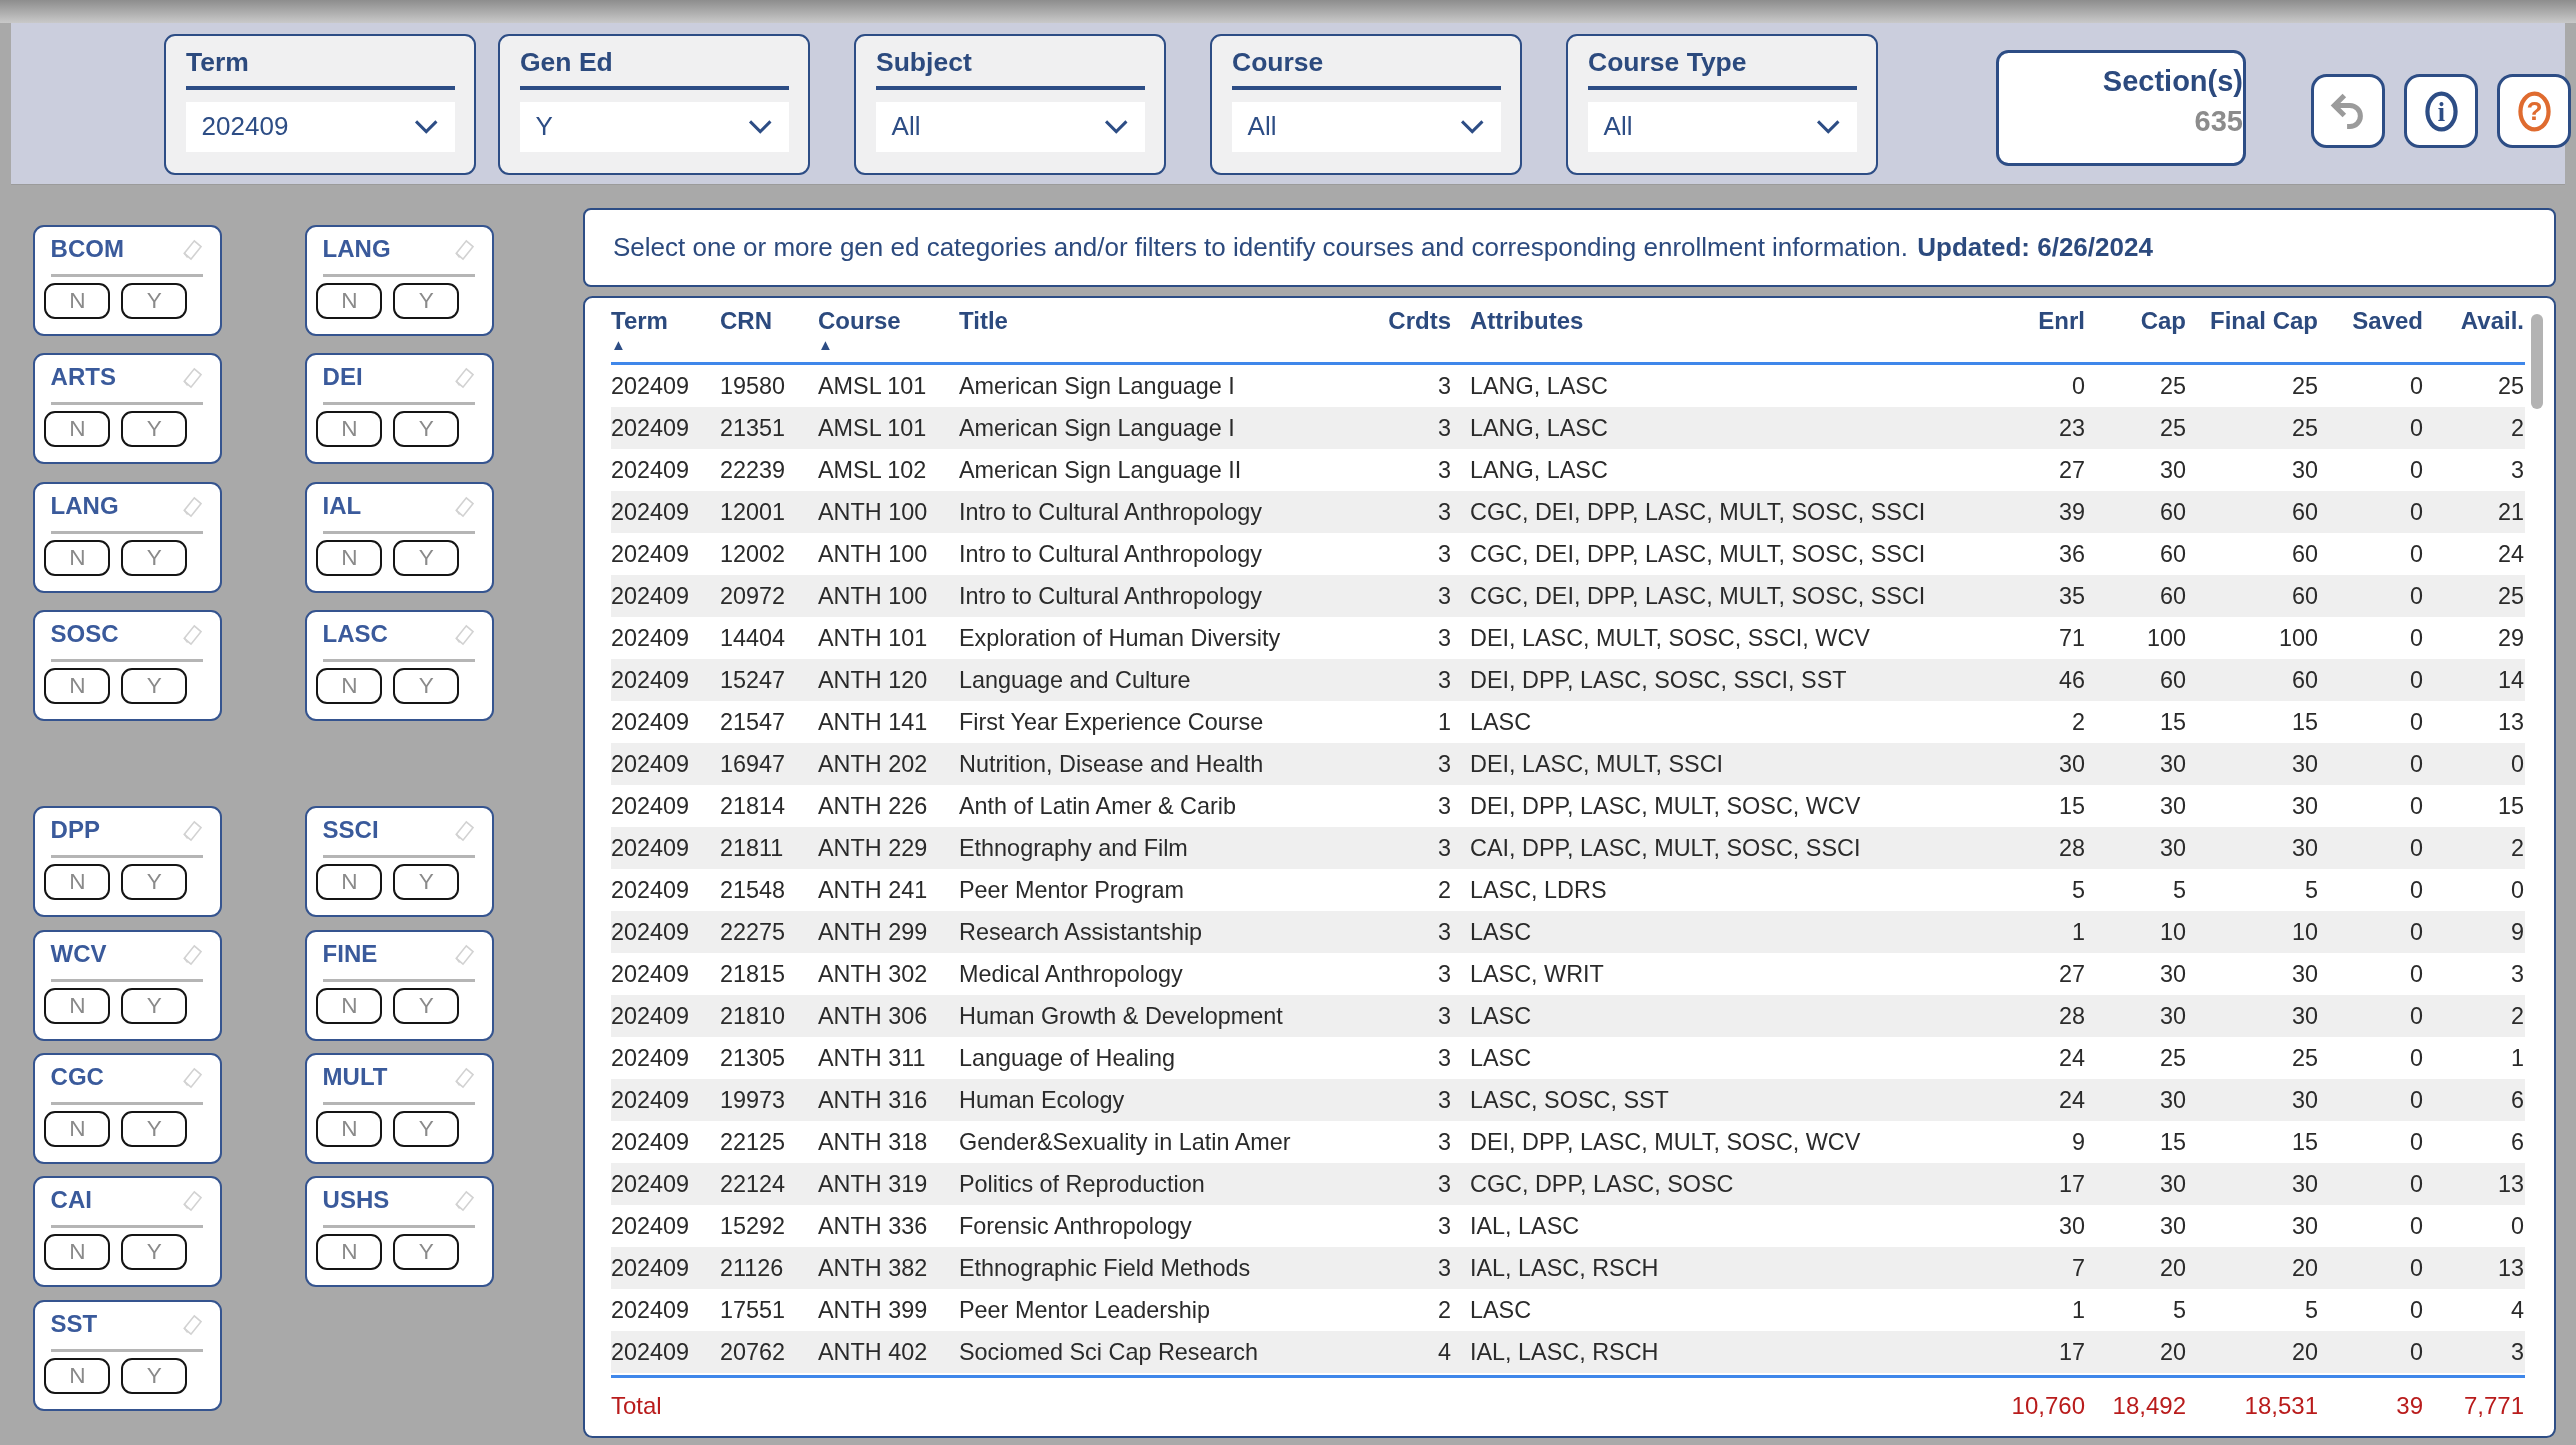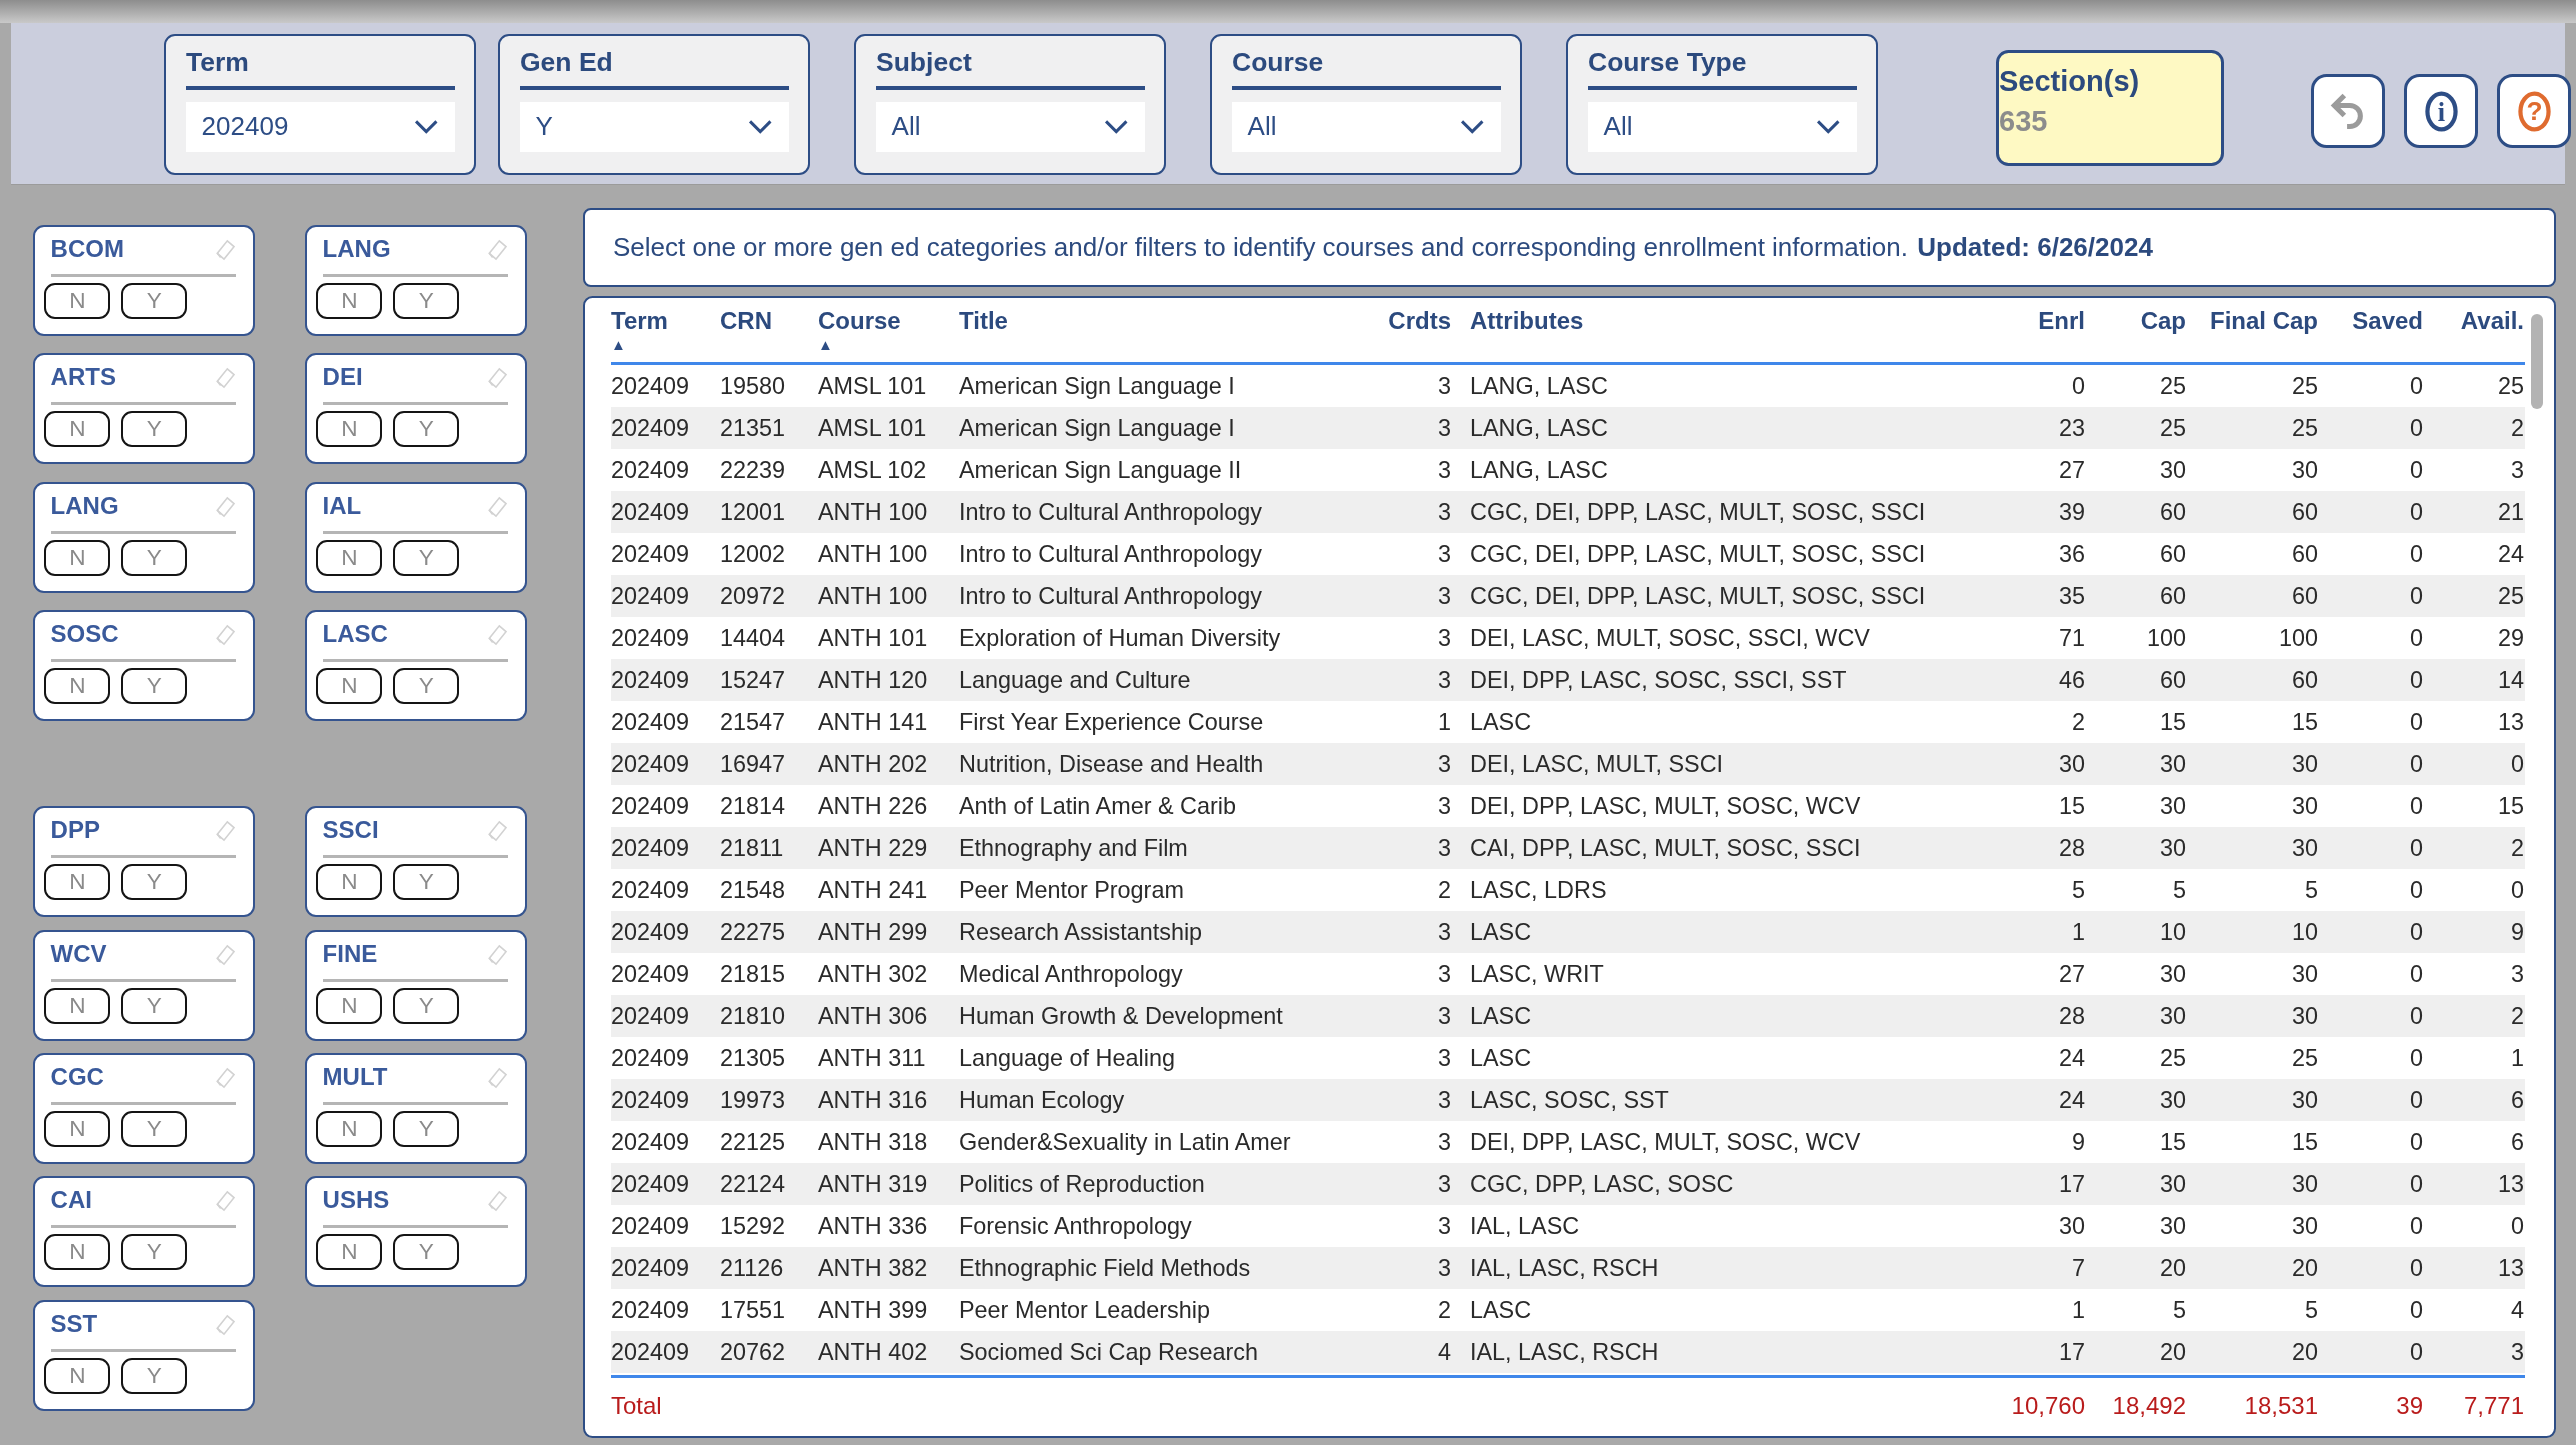--- a/index.html
+++ b/index.html
@@ -14,28 +14,28 @@
   .topbar{position:absolute;left:11px;top:23.4px;width:2554px;height:162px;
     background:#cbcedd;border-bottom:1.6px solid #9b9b9b;box-sizing:border-box;}
   .logo{position:absolute;left:33px;top:7.8px;}
   .filter-card{position:absolute;top:11px;width:312px;height:141px;background:#f0f0f1;
     border:2.3px solid #2d4d85;border-radius:11px;box-sizing:border-box;padding:11px 19px 0 20px;}
   .filter-label{font-size:26.5px;font-weight:bold;color:#2c4a7e;}
   .filter-underline{height:3.9px;background:#2d4d85;margin-top:7.8px;}
   .filter-select{margin-top:11.7px;height:50px;background:#ffffff;display:flex;align-items:center;
     justify-content:space-between;padding:0 15.6px;cursor:pointer;}
   .filter-value{font-size:26px;color:#2d4d85;}
-  .section-card{position:absolute;left:1985px;top:26.5px;width:228px;height:116px;background:#fef9c3;
-    border:3.1px solid #2d4d85;border-radius:12.5px;box-sizing:border-box;text-align:left;padding-top:12.5px;}
+  .section-card{position:absolute;left:1985px;top:26.5px;width:250px;height:116px;background:#ffffff;
+    border:3.1px solid #2d4d85;border-radius:12.5px;box-sizing:border-box;text-align:right;padding-top:12.5px;}
   .section-label{font-size:29px;font-weight:bold;color:#2c4a7e;}
   .section-value{font-size:29px;font-weight:bold;color:#8c8c8c;margin-top:6.2px;}
   .icon-btn{position:absolute;top:51px;width:74px;height:74px;background:#fff;border:3.1px solid #2d4d85;
     border-radius:15.6px;box-sizing:border-box;display:flex;align-items:center;justify-content:center;cursor:pointer;}
   
-  .sidebar-box{position:absolute;width:222px;height:111px;background:#fff;border:2.3px solid #35548f;
+  .sidebar-box{position:absolute;width:189px;height:111px;background:#fff;border:2.3px solid #35548f;
     border-radius:11px;box-sizing:border-box;}
   .sb-label{position:absolute;left:15.6px;top:7.8px;font-size:24px;font-weight:bold;color:#3a5a9b;}
   .sb-eraser{position:absolute;right:14px;top:7.8px;width:30px;height:30px;cursor:pointer;}
   .sb-divider{position:absolute;left:15.6px;right:17px;top:47px;height:3.1px;background:#b5b5b5;}
   .sb-buttons{position:absolute;left:9.4px;top:56px;display:flex;gap:11px;}
   .sb-btn{width:66px;height:36px;border:2.3px solid #141414;border-radius:11px;background:#fff;color:#8a8a8a;
     font-size:22.6px;display:flex;align-items:center;justify-content:center;box-sizing:border-box;cursor:pointer;}
   
   .banner{position:absolute;left:583px;top:208px;width:1973px;height:79px;background:#fff;
     border:2.3px solid #2d4d85;border-radius:7.8px;box-sizing:border-box;display:flex;align-items:center;

